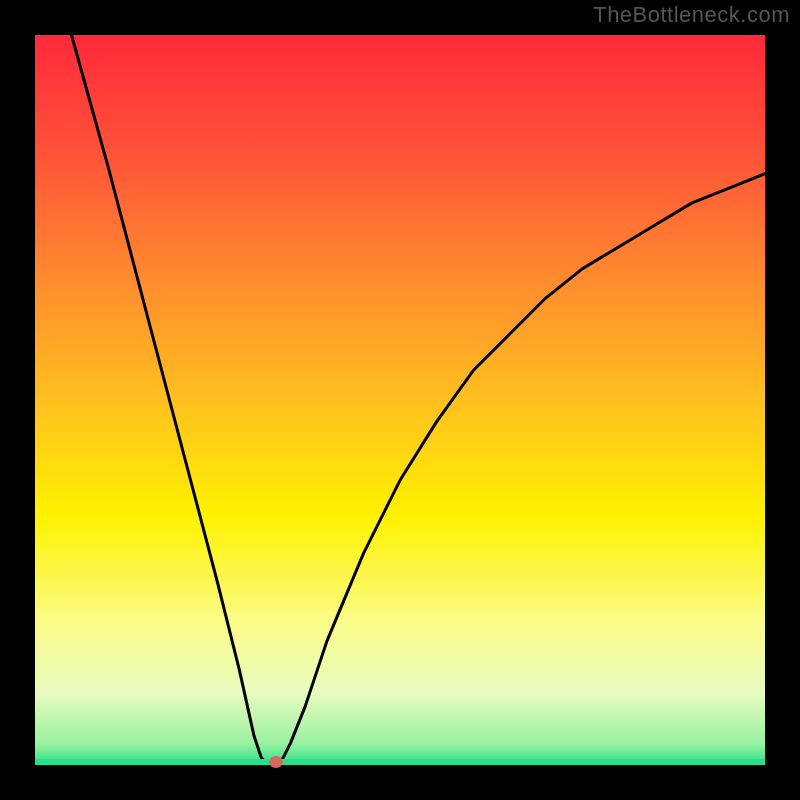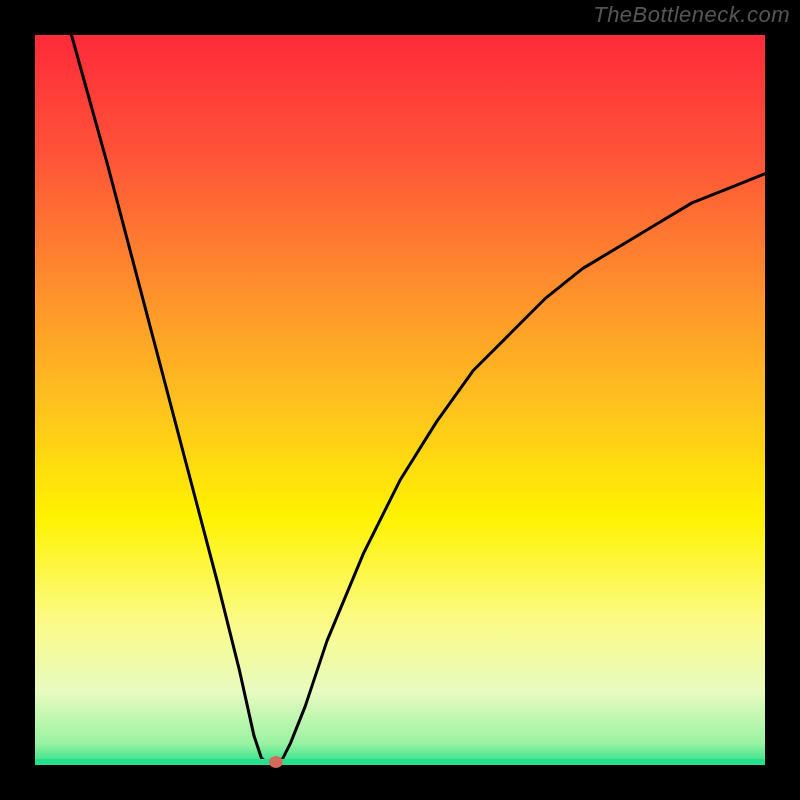--- a/index.html
+++ b/index.html
@@ -19,21 +19,20 @@
   }
   .watermark {
     position: absolute;
     top: 2px;
     right: 10px;
     color: #555;
     font-size: 22px;
     font-weight: 400;
     z-index: 5;
     letter-spacing: 0.5px;
-    font-style: italic;
   }
   .chart {
     position: absolute;
     left: 0;
     top: 0;
   }
 </style>
 </head>
 <body>
 

